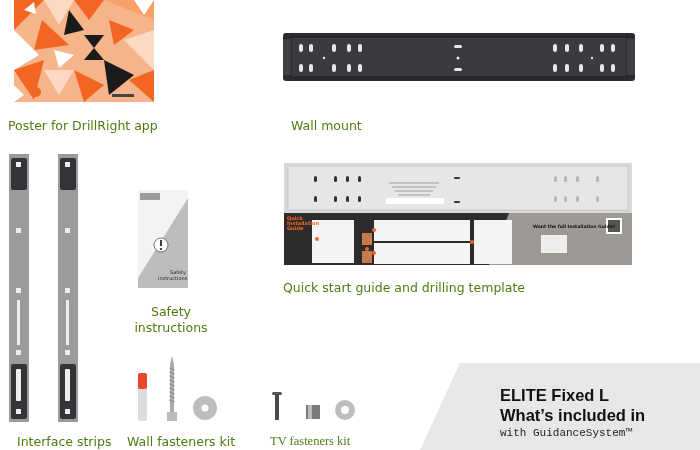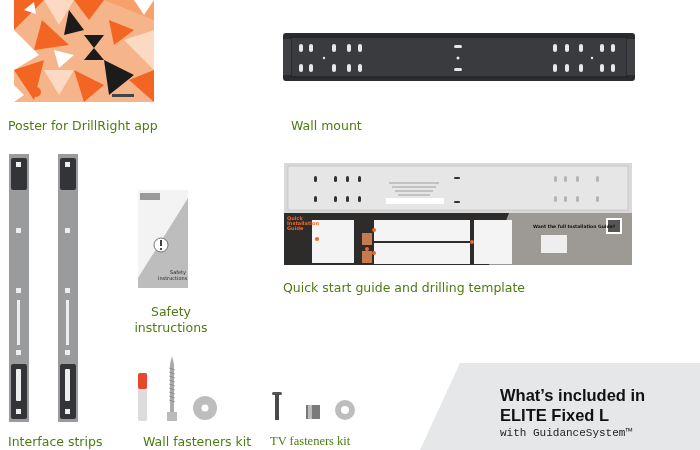--- a/index.html
+++ b/index.html
@@ -119,21 +119,21 @@
     <rect x="7" y="8" width="5" height="5" fill="#eee"></rect>
     <rect x="7" y="74" width="5" height="5" fill="#eee"></rect>
     <rect x="7" y="134" width="5" height="5" fill="#eee"></rect>
     <rect x="8" y="146" width="3" height="45" fill="#eee"></rect>
     <rect x="7" y="196" width="5" height="5" fill="#eee"></rect>
     <rect x="2" y="210" width="16" height="55" rx="2" fill="#333437"></rect>
     <rect x="7" y="215" width="5" height="32" rx="1" fill="#eee"></rect>
     <rect x="7" y="255" width="5" height="5" fill="#eee"></rect>
   </svg>
 </div>
-<div class="abs label" style="left:8px; top:434px;">Interface strips</div>
+<div class="abs label" style="left:17px; top:434px;">Interface strips</div>
 
 <div class="abs booklet">
   <svg width="50" height="98" viewBox="0 0 50 98">
     <rect width="50" height="98" fill="#f3f3f3"></rect>
     <polygon points="50,8 50,98 0,98 0,88" fill="#bdbdbd"></polygon>
     <rect x="2" y="3" width="20" height="7" fill="#9a9a9a"></rect>
     <circle cx="23" cy="55" r="7" fill="#ffffff" stroke="#555" stroke-width="0.8"></circle>
     <rect x="22.2" y="50" width="1.6" height="6" fill="#111"></rect>
     <circle cx="23" cy="59" r="1" fill="#111"></circle>
   </svg>
@@ -223,36 +223,36 @@
         <line x1="34" y1="32" x2="40" y2="34"></line>
         <line x1="34" y1="36" x2="40" y2="38"></line>
         <line x1="34" y1="40" x2="40" y2="42"></line>
         <line x1="34" y1="44" x2="40" y2="46"></line>
     </g>
     <rect x="32" y="56" width="10" height="9" fill="#bbb"></rect>
     <circle cx="70" cy="52" r="12" fill="#bdbdbd"></circle>
     <circle cx="70" cy="52" r="3.5" fill="#ffffff"></circle>
   </svg>
 </div>
-<div class="abs label" style="left:127px; top:434px;margin-left:16px;">Wall fasteners kit</div>
+<div class="abs label" style="left:127px; top:434px;">Wall fasteners kit</div>
 
 <div class="abs" style="left:268px; top:390px; width:95px; height:35px;">
   <svg width="95" height="35" viewBox="0 0 95 35">
     <rect x="4" y="2" width="10" height="3" rx="1.5" fill="#555"></rect>
     <rect x="7" y="4" width="4" height="26" fill="#4a4a4a"></rect>
     <rect x="38" y="15" width="14" height="14" fill="#7a7a7a"></rect>
     <rect x="40" y="15" width="4" height="14" fill="#bbb"></rect>
     <circle cx="77" cy="20" r="10" fill="#bdbdbd"></circle>
     <circle cx="77" cy="20" r="4" fill="#ffffff"></circle>
   </svg>
 </div>
 <div class="abs label" style="left:270px; top:434px;font-family:Liberation Serif, serif;">TV fasteners kit</div>
 
 <div class="abs banner">
   <svg width="280" height="87" viewBox="0 0 280 87">
     <polygon points="40,0 280,0 280,87 0,87" fill="#e6e7e8"></polygon>
   </svg>
 </div>
 <div class="abs banner-title">
+  <div>ELITE Fixed L</div>
   <div>What’s included in</div>
-  <div>ELITE Fixed L</div>
 </div>
 <div class="abs banner-sub">with GuidanceSystem™</div>
 
 </body></html>

